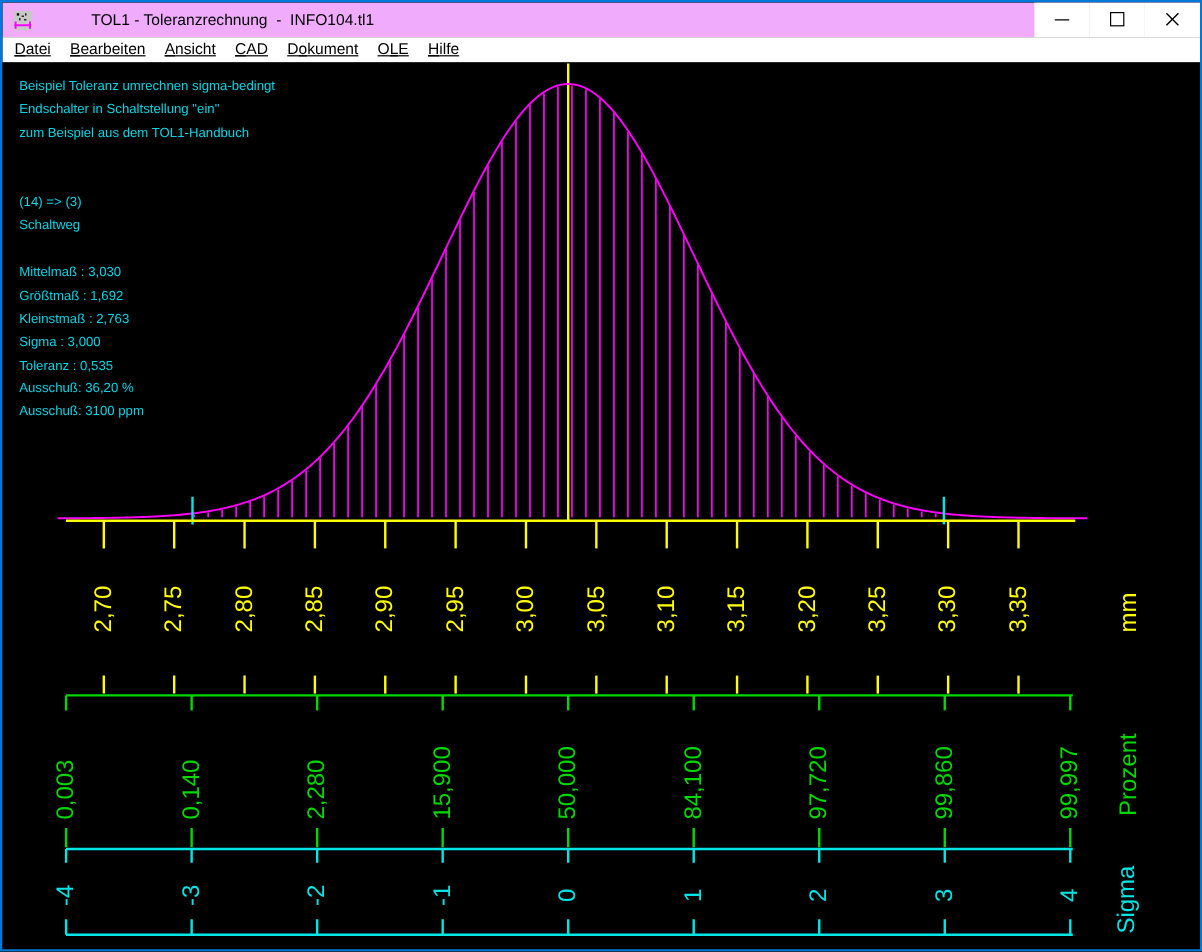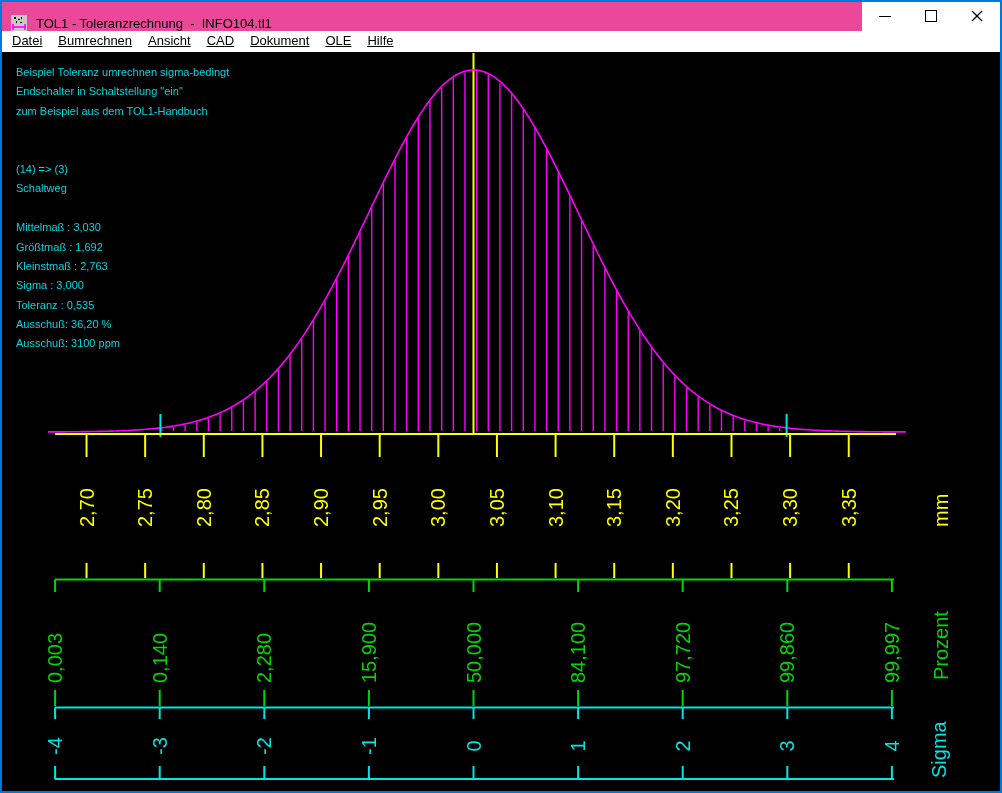--- a/index.html
+++ b/index.html
@@ -1,19 +1,19 @@
 <!DOCTYPE html>
 <html><head>
 <meta charset="utf-8">
 <style>
   html,body{margin:0;padding:0;background:#303030;}
   .window{position:relative;width:1002px;height:793px;box-sizing:border-box;
           border:2px solid #0078D7;background:#000;
           font-family:"Liberation Sans",sans-serif;overflow:hidden;}
-  .titlebar{height:29px;background:#ec4899;display:flex;align-items:flex-end;}
+  .titlebar{height:29px;background:#f0abfc;display:flex;align-items:center;gap:40px;}
   .app-icon{width:16px;height:16px;margin-left:9px;flex:0 0 auto;}
   .title{margin-left:9px;font-size:13px;color:#000;white-space:pre;flex:1 1 auto;}
   .winbtns{display:flex;height:100%;}
   .winbtn{width:46px;height:100%;display:flex;align-items:center;justify-content:center;background:#fff;}
   .menubar{height:21px;background:#ffffff;display:flex;align-items:center;
            padding-left:2px;font-size:13px;color:#000;text-decoration:underline;}
   .menu-item{padding:1px 8px 3px 8px;white-space:pre;}
   .client{position:absolute;left:0;top:50px;width:998px;height:739px;background:#000;}
   .chart-svg{position:absolute;left:0;top:0;}
   .info{position:absolute;left:14px;top:11px;color:#00D5E5;font-size:11px;line-height:19.4px;}
@@ -52,21 +52,21 @@
         <svg width="46" height="29" viewBox="0 0 46 29">
           <line x1="18" y1="9" x2="28" y2="19" stroke="#000" stroke-width="1.2"></line>
           <line x1="28" y1="9" x2="18" y2="19" stroke="#000" stroke-width="1.2"></line>
         </svg>
       </div>
     </div>
   </div>
 
   <div class="menubar">
     <span class="menu-item"><span></span><u>D</u><span>atei</span></span>
-    <span class="menu-item"><span></span><u>B</u><span>umrechnen</span></span>
+    <span class="menu-item"><span></span><u>B</u><span>earbeiten</span></span>
     <span class="menu-item"><span></span><u>A</u><span>nsicht</span></span>
     <span class="menu-item"><span></span><u>C</u><span>AD</span></span>
     <span class="menu-item"><span>D</span><u>o</u><span>kument</span></span>
     <span class="menu-item"><span>O</span><u>L</u><span>E</span></span>
     <span class="menu-item"><span></span><u>H</u><span>ilfe</span></span>
   </div>
 
   <div class="client">
     <svg id="chart-svg" class="chart-svg" width="998" height="739" viewBox="0 0 998 739">
         <g>

